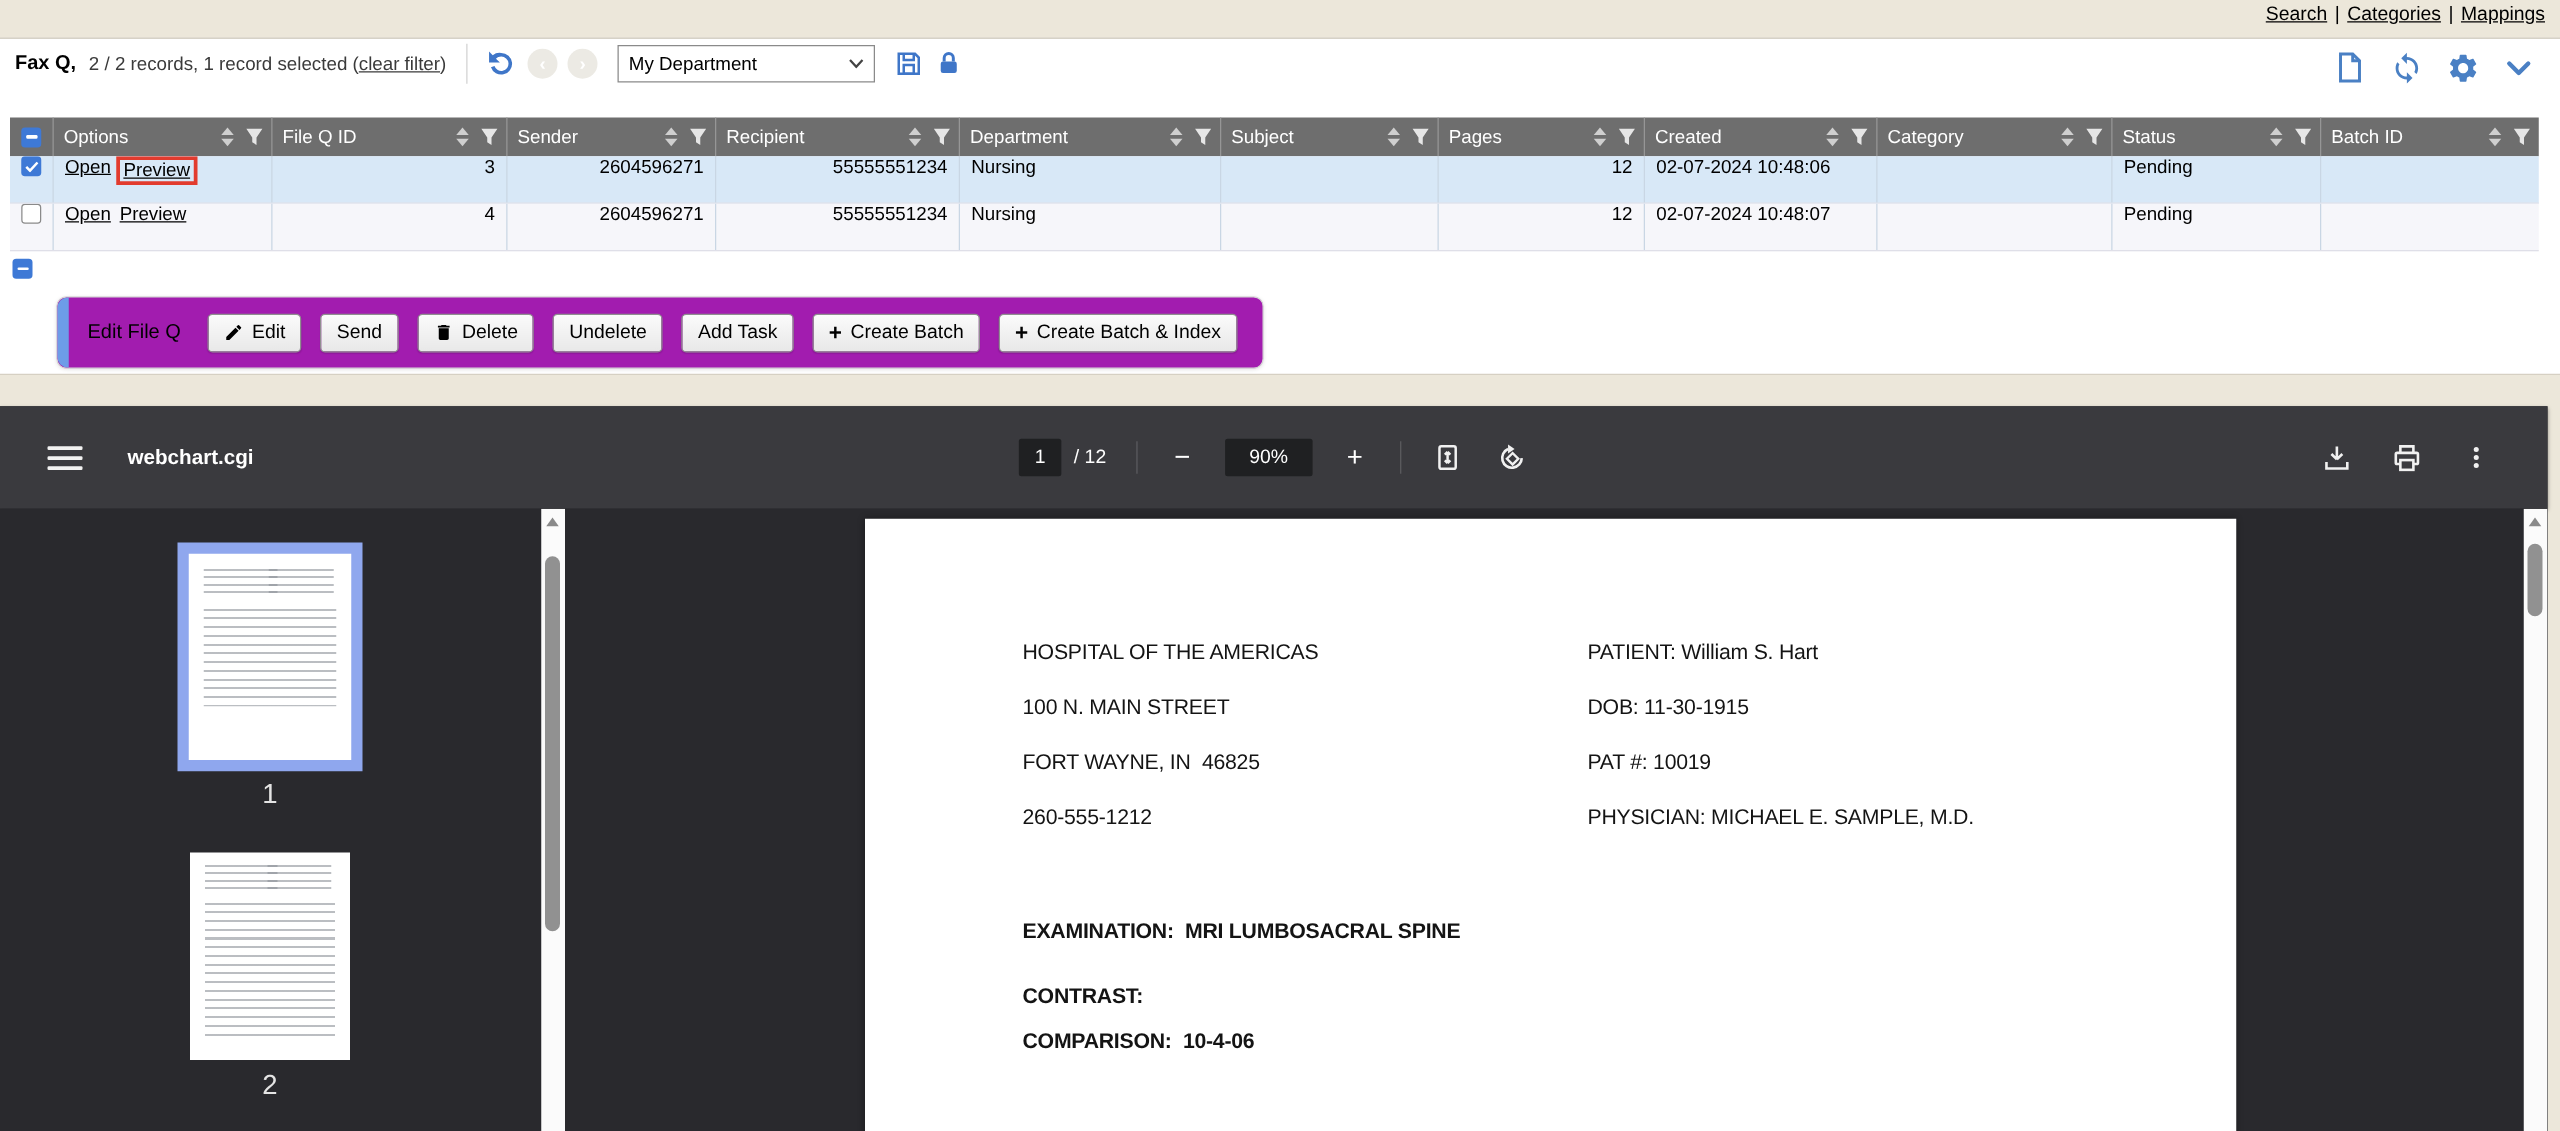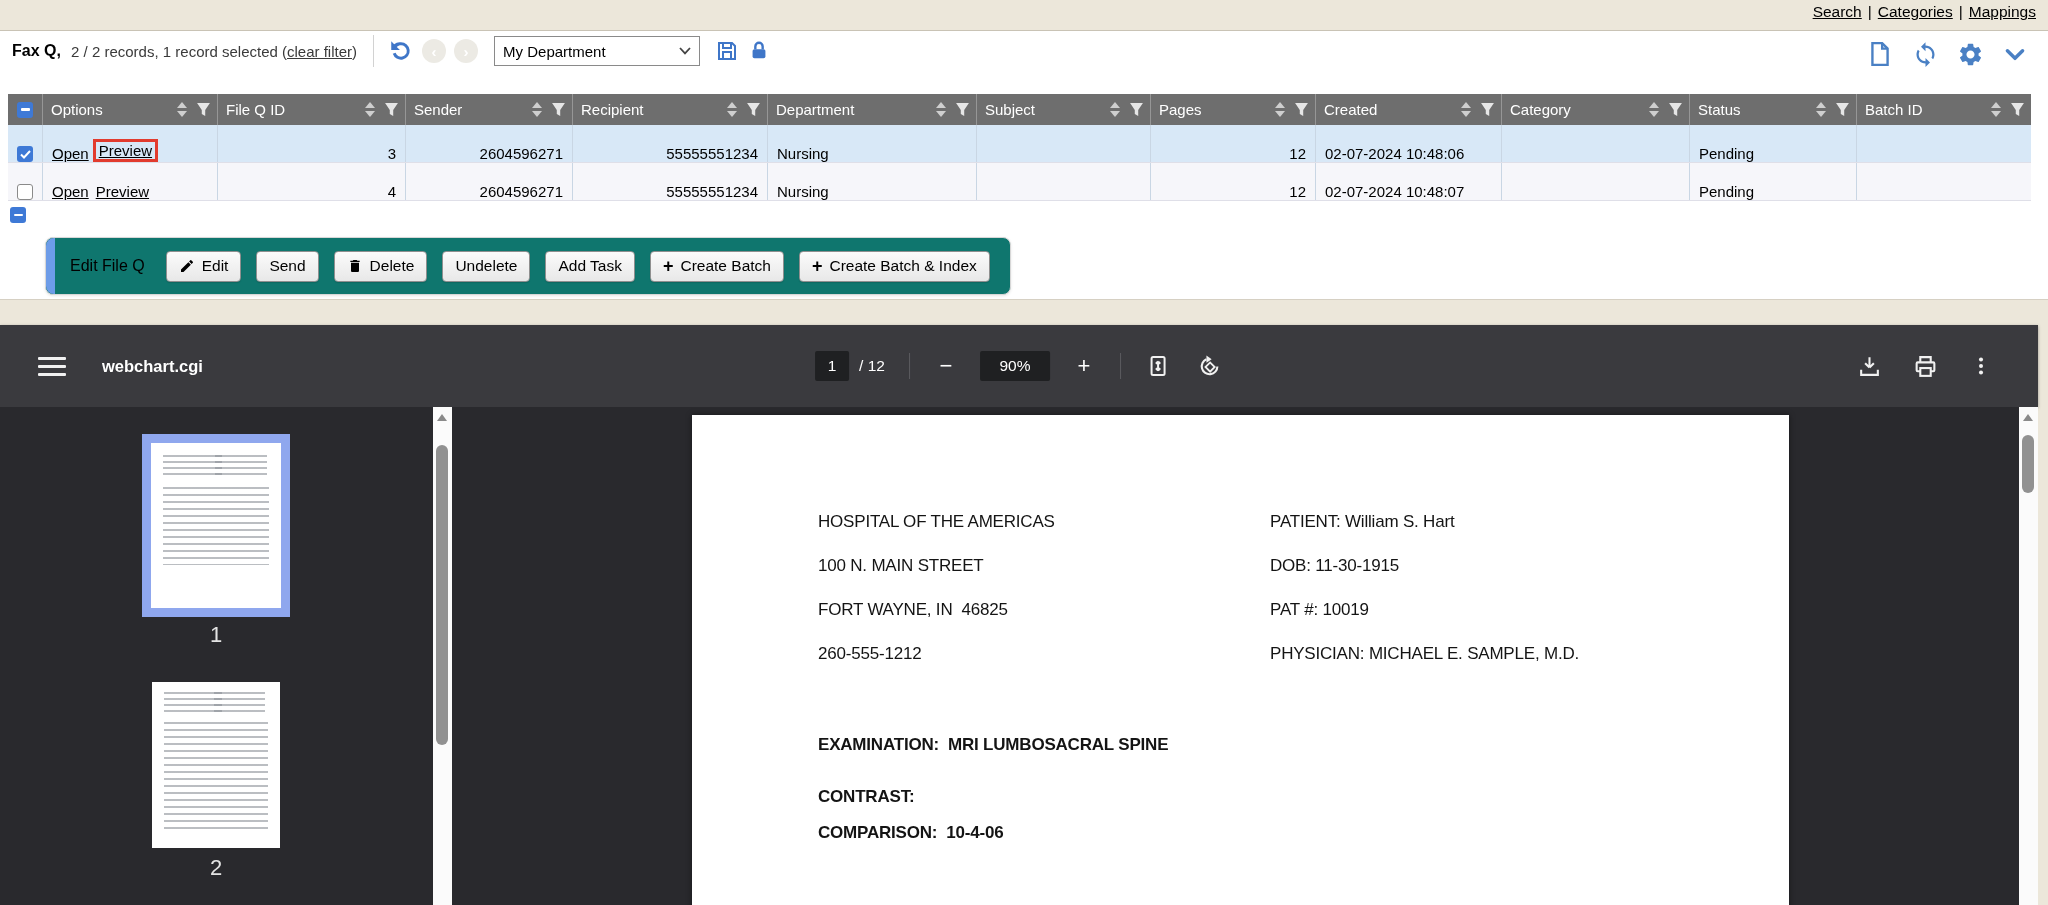--- a/index.html
+++ b/index.html
@@ -38,38 +38,38 @@
   .hcell .hlabel{flex:1;white-space:nowrap;overflow:hidden;}
   .sorter{display:flex;flex-direction:column;gap:3px;margin:0 9px 0 4px;cursor:pointer;}
   .tri-up{width:0;height:0;border-left:5px solid transparent;border-right:5px solid transparent;
           border-bottom:6px solid #cfcfcf;}
   .tri-down{width:0;height:0;border-left:5px solid transparent;border-right:5px solid transparent;
             border-top:6px solid #cfcfcf;}
   .funnel{cursor:pointer;display:flex;}
   .trow{display:flex;height:37px;border-bottom:1px solid #dfdfe8;}
   .row-sel{background:#d8e8f7;}
   .row-alt{background:#f6f6fa;}
-  .cell{display:flex;align-items:flex-end;box-sizing:border-box;padding:0 9px;
+  .cell{display:flex;align-items:flex-start;box-sizing:border-box;padding:0 9px;
         border-right:1px solid #c9d6e4;white-space:nowrap;overflow:hidden;}
   .cell.num{justify-content:flex-end;}
   .cell a{color:#000;text-decoration:underline;cursor:pointer;margin-right:7px;}
   .cbcell{justify-content:center;padding:0;}
   .w0{width:35px}.w1{width:175px}.w2{width:188px}.w3{width:167px}.w4{width:195px}
   .w5{width:209px}.w6{width:174px}.w7{width:165px}.w8{width:186px}.w9{width:188px}
   .w10{width:167px}.w11{width:174px}
   .cb{width:16px;height:16px;border-radius:3px;box-sizing:border-box;cursor:pointer;
       display:inline-flex;align-items:center;justify-content:center;}
   .cb-blue{background:#3e79d6;}
   .cb-blue .bar{width:9px;height:2.5px;background:#fff;border-radius:1px;}
   .cb-empty{background:#fff;border:1.5px solid #8a8a8a;}
   .red-box{border:3px solid #e23b2e;padding:0 3px;margin-left:-3px;}
   .lone-cb{position:absolute;left:10px;top:176px;}
 
   
-  .action-panel{position:absolute;left:45px;top:206px;height:56px;background:#0f766e;
+  .action-panel{position:absolute;left:45px;top:206px;height:56px;background:#a21caf;
                 border:1px solid #d7d7d7;border-radius:8px;display:flex;align-items:center;
                 gap:15px;padding:0 20px 0 24px;box-shadow:0 1px 3px rgba(0,0,0,.10);}
   .action-panel::before{content:"";position:absolute;left:0;top:0;bottom:0;width:9px;
                 background:#6d9ce8;border-radius:8px 0 0 8px;}
   .group-label{font-size:16px;margin-right:6px;}
   .btn{display:inline-flex;align-items:center;gap:7px;height:31px;padding:0 12px;
        border:1px solid #8f8f8f;border-radius:4px;background:linear-gradient(#fbfbfb,#e8e8e8);
        font-size:15.5px;color:#000;cursor:pointer;box-shadow:0 1px 1px rgba(0,0,0,.12);text-align:center;}
   .btn svg{display:block;}
   .plus{font-weight:bold;font-size:18px;line-height:1;}

